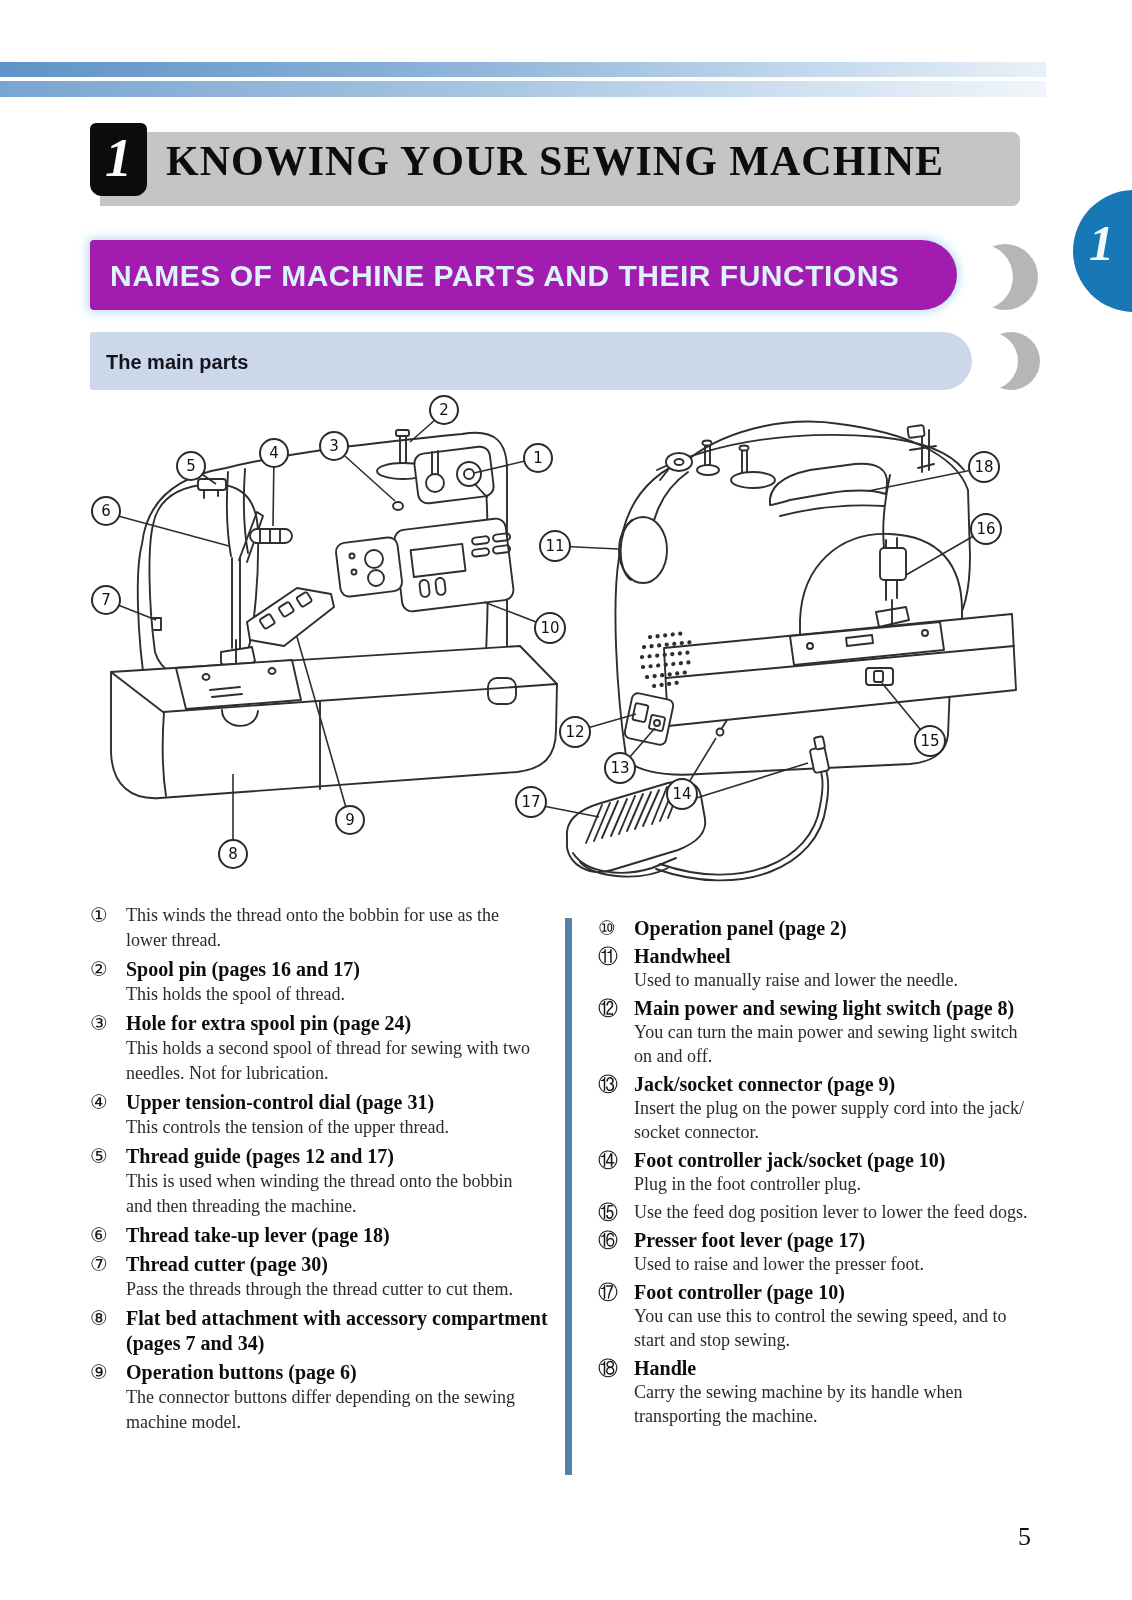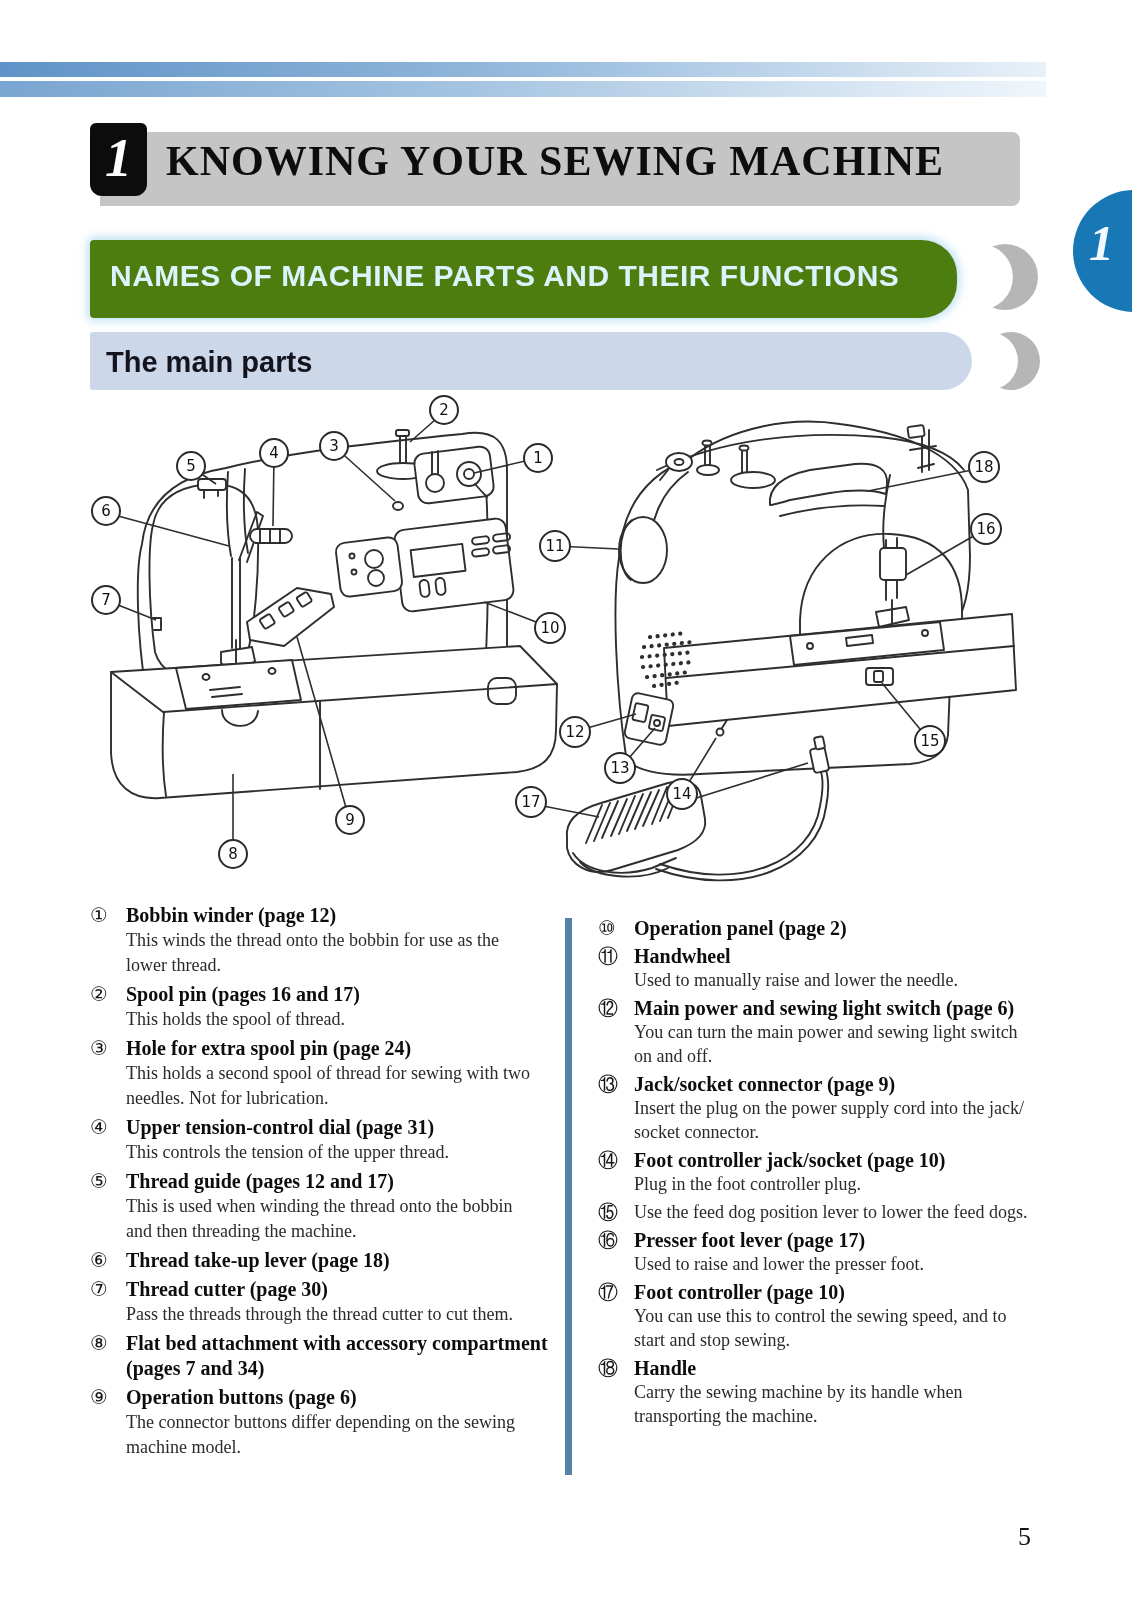--- a/index.html
+++ b/index.html
@@ -15,25 +15,25 @@
   .chapter-bar{position:absolute;left:100px;top:132px;width:920px;height:74px;background:#c5c5c5;border-radius:0 8px 8px 0;}
   .chapter-title{position:absolute;left:66px;top:0;height:58px;line-height:58px;
     font-family:"Liberation Serif",serif;font-weight:bold;font-size:42px;letter-spacing:1px;color:#0d0d0d;white-space:nowrap;}
   .chapter-num-box{position:absolute;left:90px;top:123px;width:57px;height:73px;background:#0c0c0c;border-radius:6px 6px 12px 12px;}
   .chapter-num-box .num{position:absolute;left:0;right:0;top:4px;text-align:center;
     font-family:"Liberation Serif",serif;font-style:italic;font-weight:bold;font-size:54px;color:#fff;}
   
   .side-tab{position:absolute;left:1073px;top:190px;width:122px;height:122px;border-radius:50%;background:#1878b6;}
   .side-tab .num{position:absolute;left:16px;top:24px;font-family:"Liberation Serif",serif;font-style:italic;font-weight:bold;font-size:50px;color:#f2fafd;}
   
-  .banner-blue{position:absolute;left:90px;top:240px;width:867px;height:78px;background:#4d7c0f;
+  .banner-blue{position:absolute;left:90px;top:240px;width:867px;height:70px;background:#a21caf;
     border-radius:4px 35px 35px 4px;box-shadow:0 0 9px 3px rgba(130,195,232,.5);}
   .banner-blue .txt{position:absolute;left:20px;top:0;height:70px;line-height:72px;font-weight:bold;font-size:30px;color:#dcf3fb;letter-spacing:.5px;white-space:nowrap;}
   .banner-light{position:absolute;left:90px;top:332px;width:882px;height:58px;background:#ccd7e9;border-radius:3px 29px 29px 3px;}
-  .banner-light .txt{position:absolute;left:16px;top:0;height:40px;line-height:60px;font-weight:bold;font-size:29px;color:#14141f;white-space:nowrap;}
+  .banner-light .txt{position:absolute;left:16px;top:0;height:40px;line-height:60px;font-weight:bold;font-size:20px;color:#14141f;white-space:nowrap;}
   .crescent{position:absolute;}
   .crescent::before{content:"";position:absolute;inset:0;border-radius:50%;background:#b6b6b6;}
   .crescent::after{content:"";position:absolute;inset:0;border-radius:50%;background:#ffffff;transform:translateX(-38%);}
   .crescent.c1{left:972px;top:244px;width:66px;height:66px;}
   .crescent.c2{left:982px;top:332px;width:58px;height:58px;}
   
   .diagram{position:absolute;left:0;top:388px;width:1132px;height:510px;}
   .diagram path,.diagram rect,.diagram circle,.diagram ellipse{vector-effect:non-scaling-stroke;}
   .ln{stroke:#2e2e2e;stroke-width:1.9;fill:none;stroke-linecap:round;stroke-linejoin:round;}
   .fillw{fill:#ffffff;}
@@ -313,21 +313,20 @@
       <text x="984" y="472">18</text>
     </g>
 </svg>
 
 <div class="divider"></div>
 
 <div class="col col-left">
   <div class="part">
       <div class="pnum">①</div>
       <div class="pbody">
-        <div class="ptitle">Bobbin winder (page 12)</div>
         <div class="pdesc">This winds the thread onto the bobbin for use as the
 lower thread.</div>
       </div>
     </div>
   <div class="part">
       <div class="pnum">②</div>
       <div class="pbody">
         <div class="ptitle">Spool pin (pages 16 and 17)</div>
         <div class="pdesc">This holds the spool of thread.</div>
       </div>
@@ -397,21 +396,21 @@
   <div class="part">
       <div class="pnum">⑪</div>
       <div class="pbody">
         <div class="ptitle">Handwheel</div>
         <div class="pdesc">Used to manually raise and lower the needle.</div>
       </div>
     </div>
   <div class="part">
       <div class="pnum">⑫</div>
       <div class="pbody">
-        <div class="ptitle">Main power and sewing light switch (page 6)</div>
+        <div class="ptitle">Main power and sewing light switch (page 8)</div>
         <div class="pdesc">You can turn the main power and sewing light switch
 on and off.</div>
       </div>
     </div>
   <div class="part">
       <div class="pnum">⑬</div>
       <div class="pbody">
         <div class="ptitle">Jack/socket connector (page 9)</div>
         <div class="pdesc">Insert the plug on the power supply cord into the jack/
 socket connector.</div>

